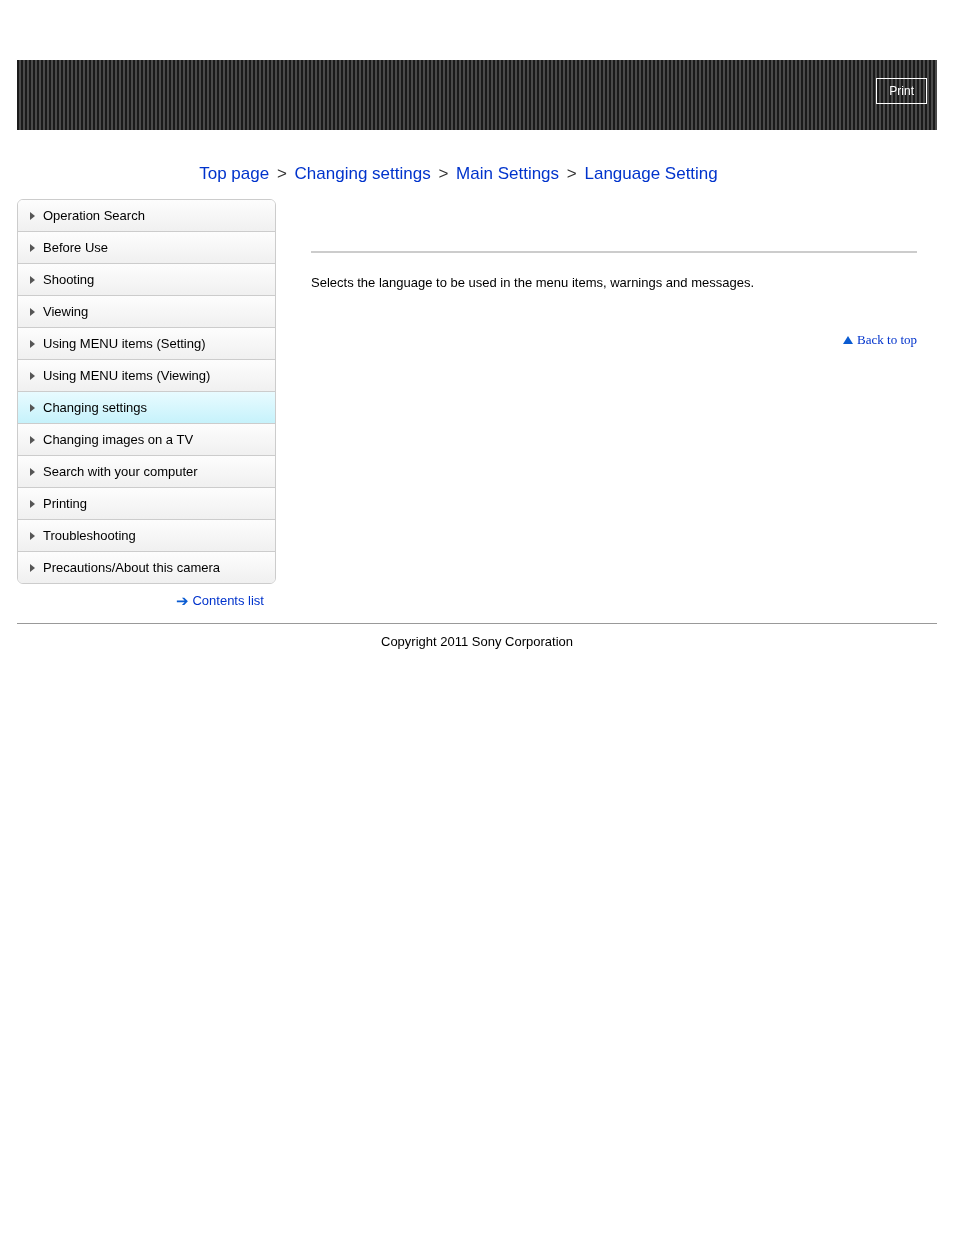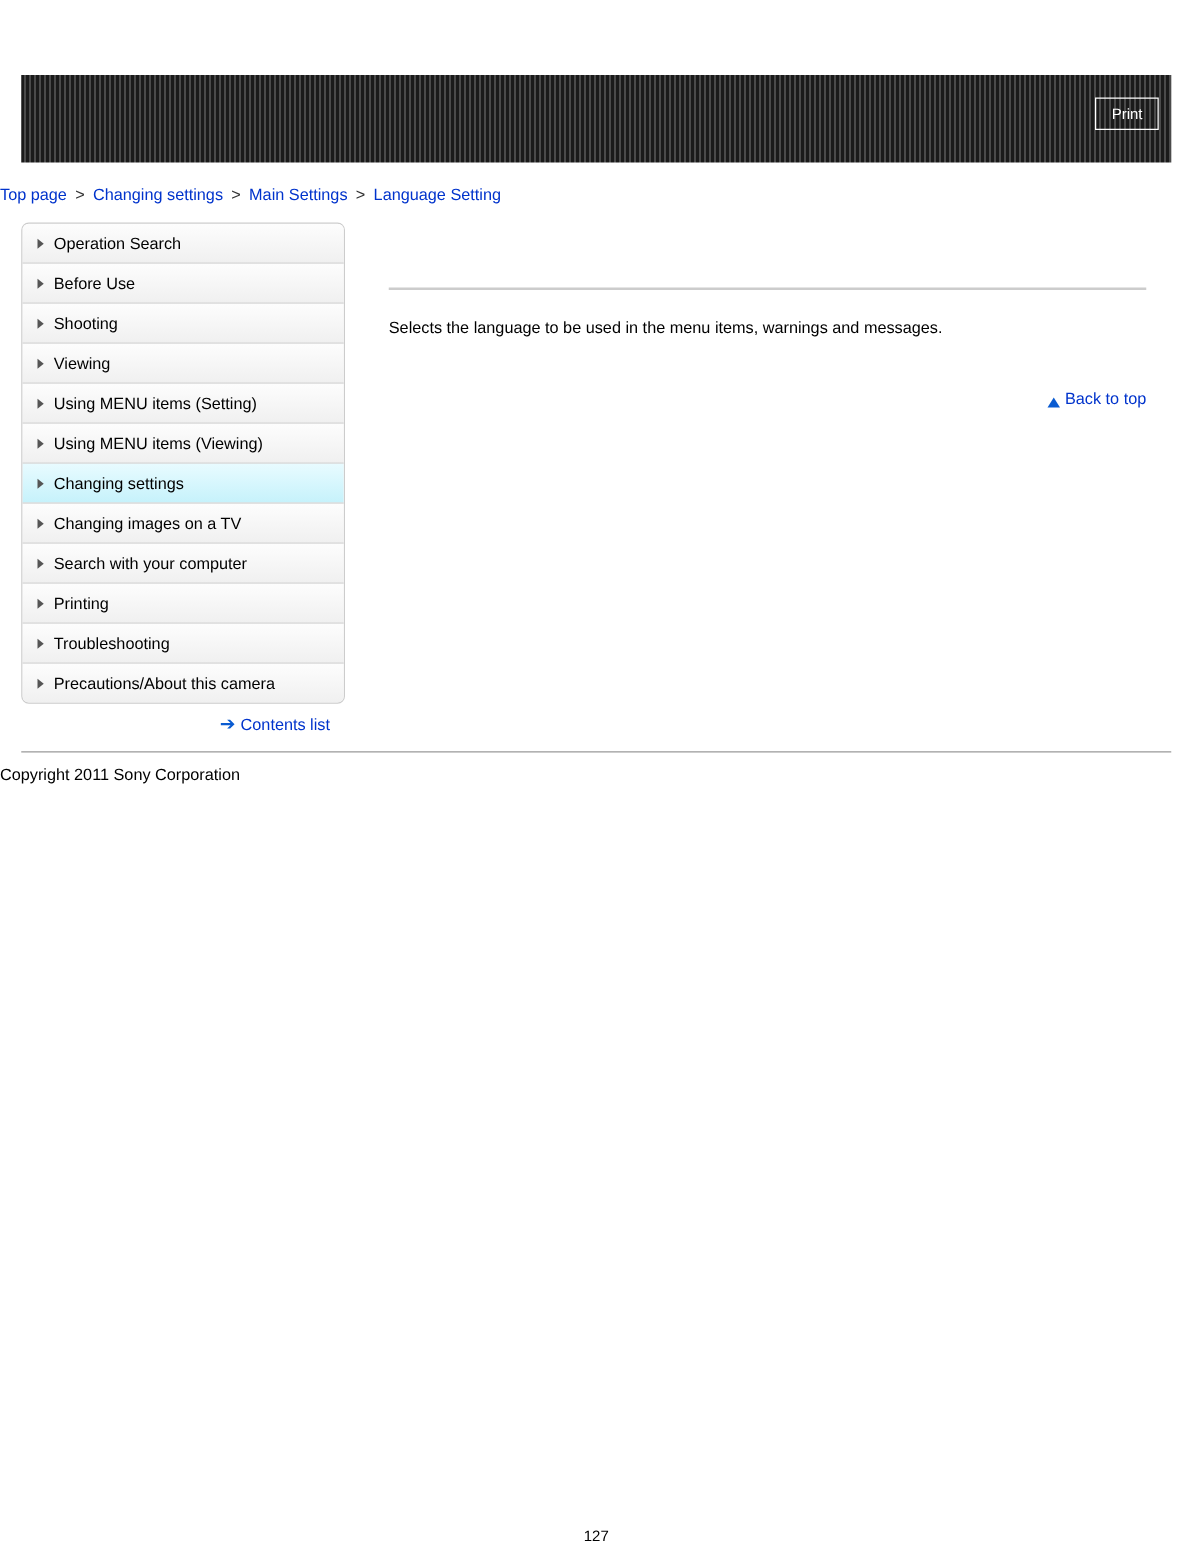--- a/index.html
+++ b/index.html
@@ -5,44 +5,44 @@
     * { margin: 0; padding: 0; box-sizing: border-box; }
     body {
       font-family: Arial, Helvetica, sans-serif;
       font-size: 13px;
       color: #000;
       background: #fff;
       width: 954px;
     }
     .header-bar {
       height: 70px;
-      margin: 60px 17px 0 17px;
+      margin: 60px 17px 16px 17px;
       background: repeating-linear-gradient(
         to right,
         #1a1a1a 0px, #1a1a1a 2px,
         #4a4a4a 2px, #4a4a4a 4px
       );
       position: relative;
     }
     .print-btn {
       position: absolute;
       right: 10px;
       top: 18px;
       border: 1px solid #fff;
       color: #fff;
       background: transparent;
       padding: 5px 12px;
       font-size: 12px;
       font-family: inherit;
       cursor: pointer;
     }
     .breadcrumb {
-      text-align: left;
+      text-align: center;
       padding: 18px 37px 12px 0;
-      font-size: 13px;
+      font-size: 17px;
       color: #333;
     }
     .breadcrumb a { color: #0033cc; text-decoration: none; }
     .breadcrumb .sep { color: #333; margin: 0 3px; }
     .layout {
       display: flex;
       padding: 0 17px;
       align-items: flex-start;
     }
     .sidebar {
@@ -189,37 +189,38 @@
     }
     .back-top-row {
       text-align: right;
       margin-top: 42px;
       font-size: 13px;
     }
     .back-top {
       color: #0033cc;
       text-decoration: none;
       display: inline-flex;
-      align-items: flex-end;
+      align-items: center;
       cursor: pointer;
+      font-family: Liberation Serif, serif;
     }
     .back-top .tri {
       width: 0; height: 0;
       border-left: 5px solid transparent;
       border-right: 5px solid transparent;
       border-bottom: 8px solid #0a5bd1;
       margin-right: 4px;
     }
     .footer-hr {
       border: none;
       border-top: 1px solid #999;
       margin: 6px 17px 0 17px;
     }
     .copyright {
-      text-align: left;
+      text-align: center;
       font-size: 13px;
       padding: 10px 0 0 0;
     }
     .page-num {
       text-align: center;
       font-size: 12px;
       margin-top: 595px;
     }
   </style>
 </head>

